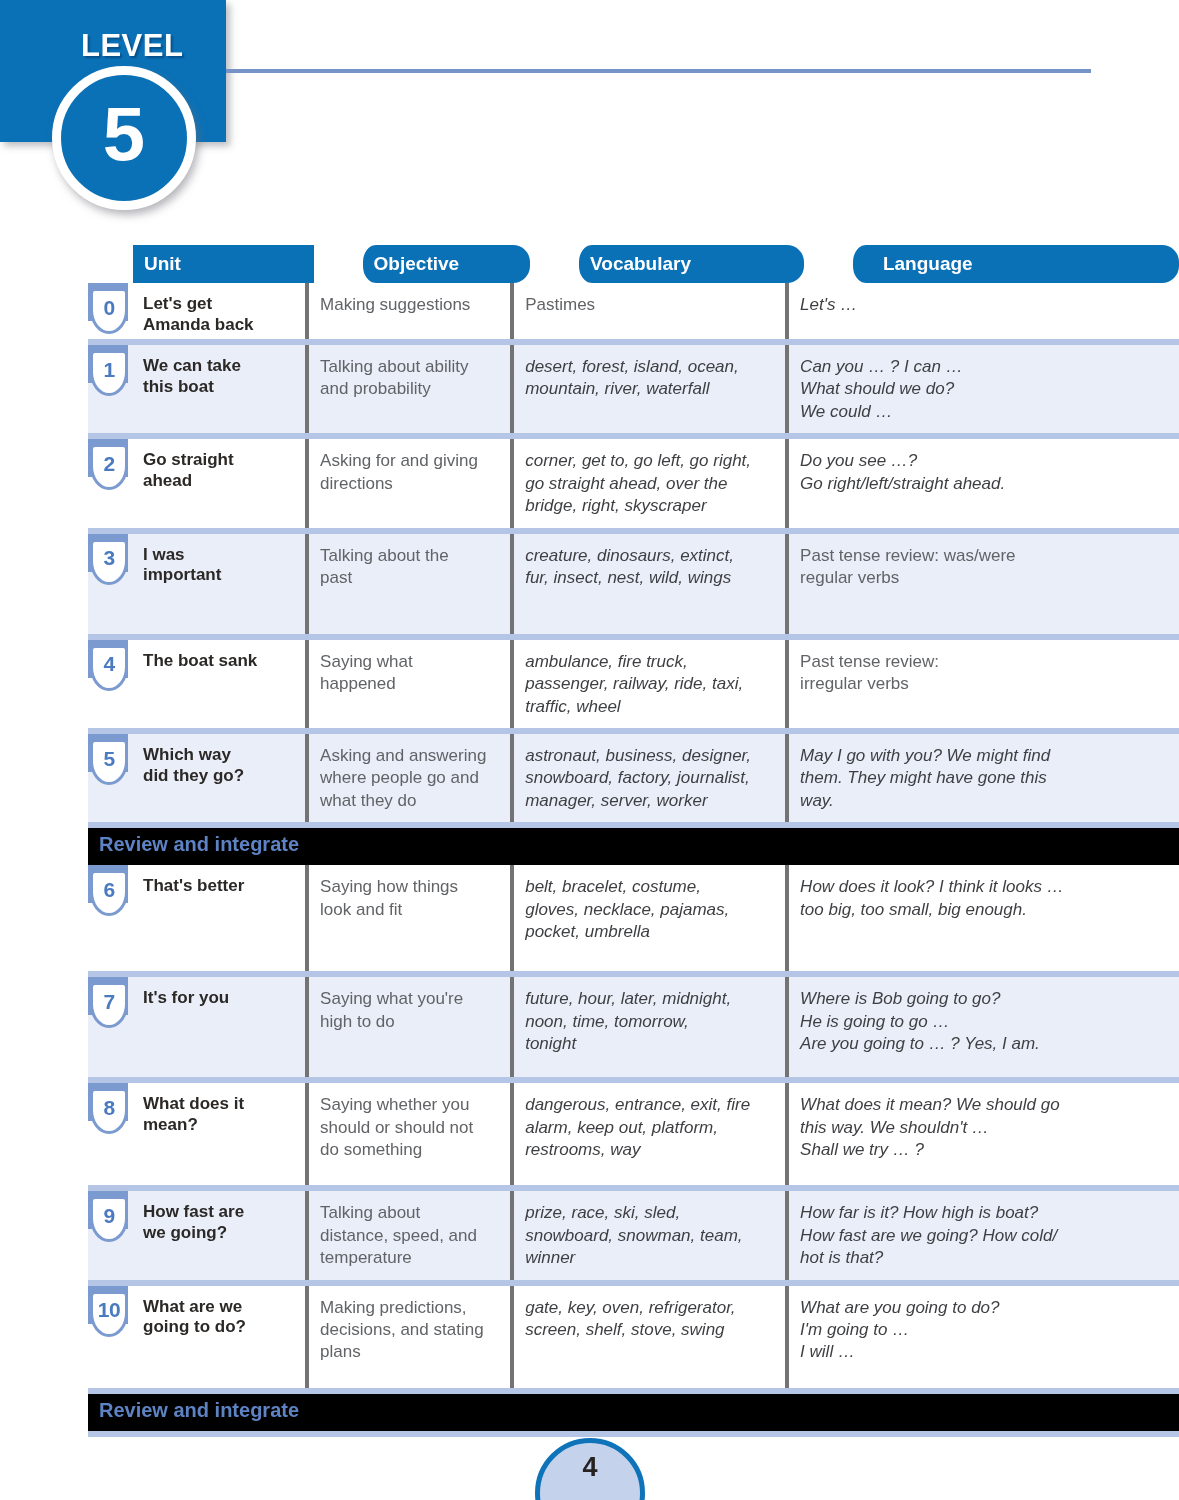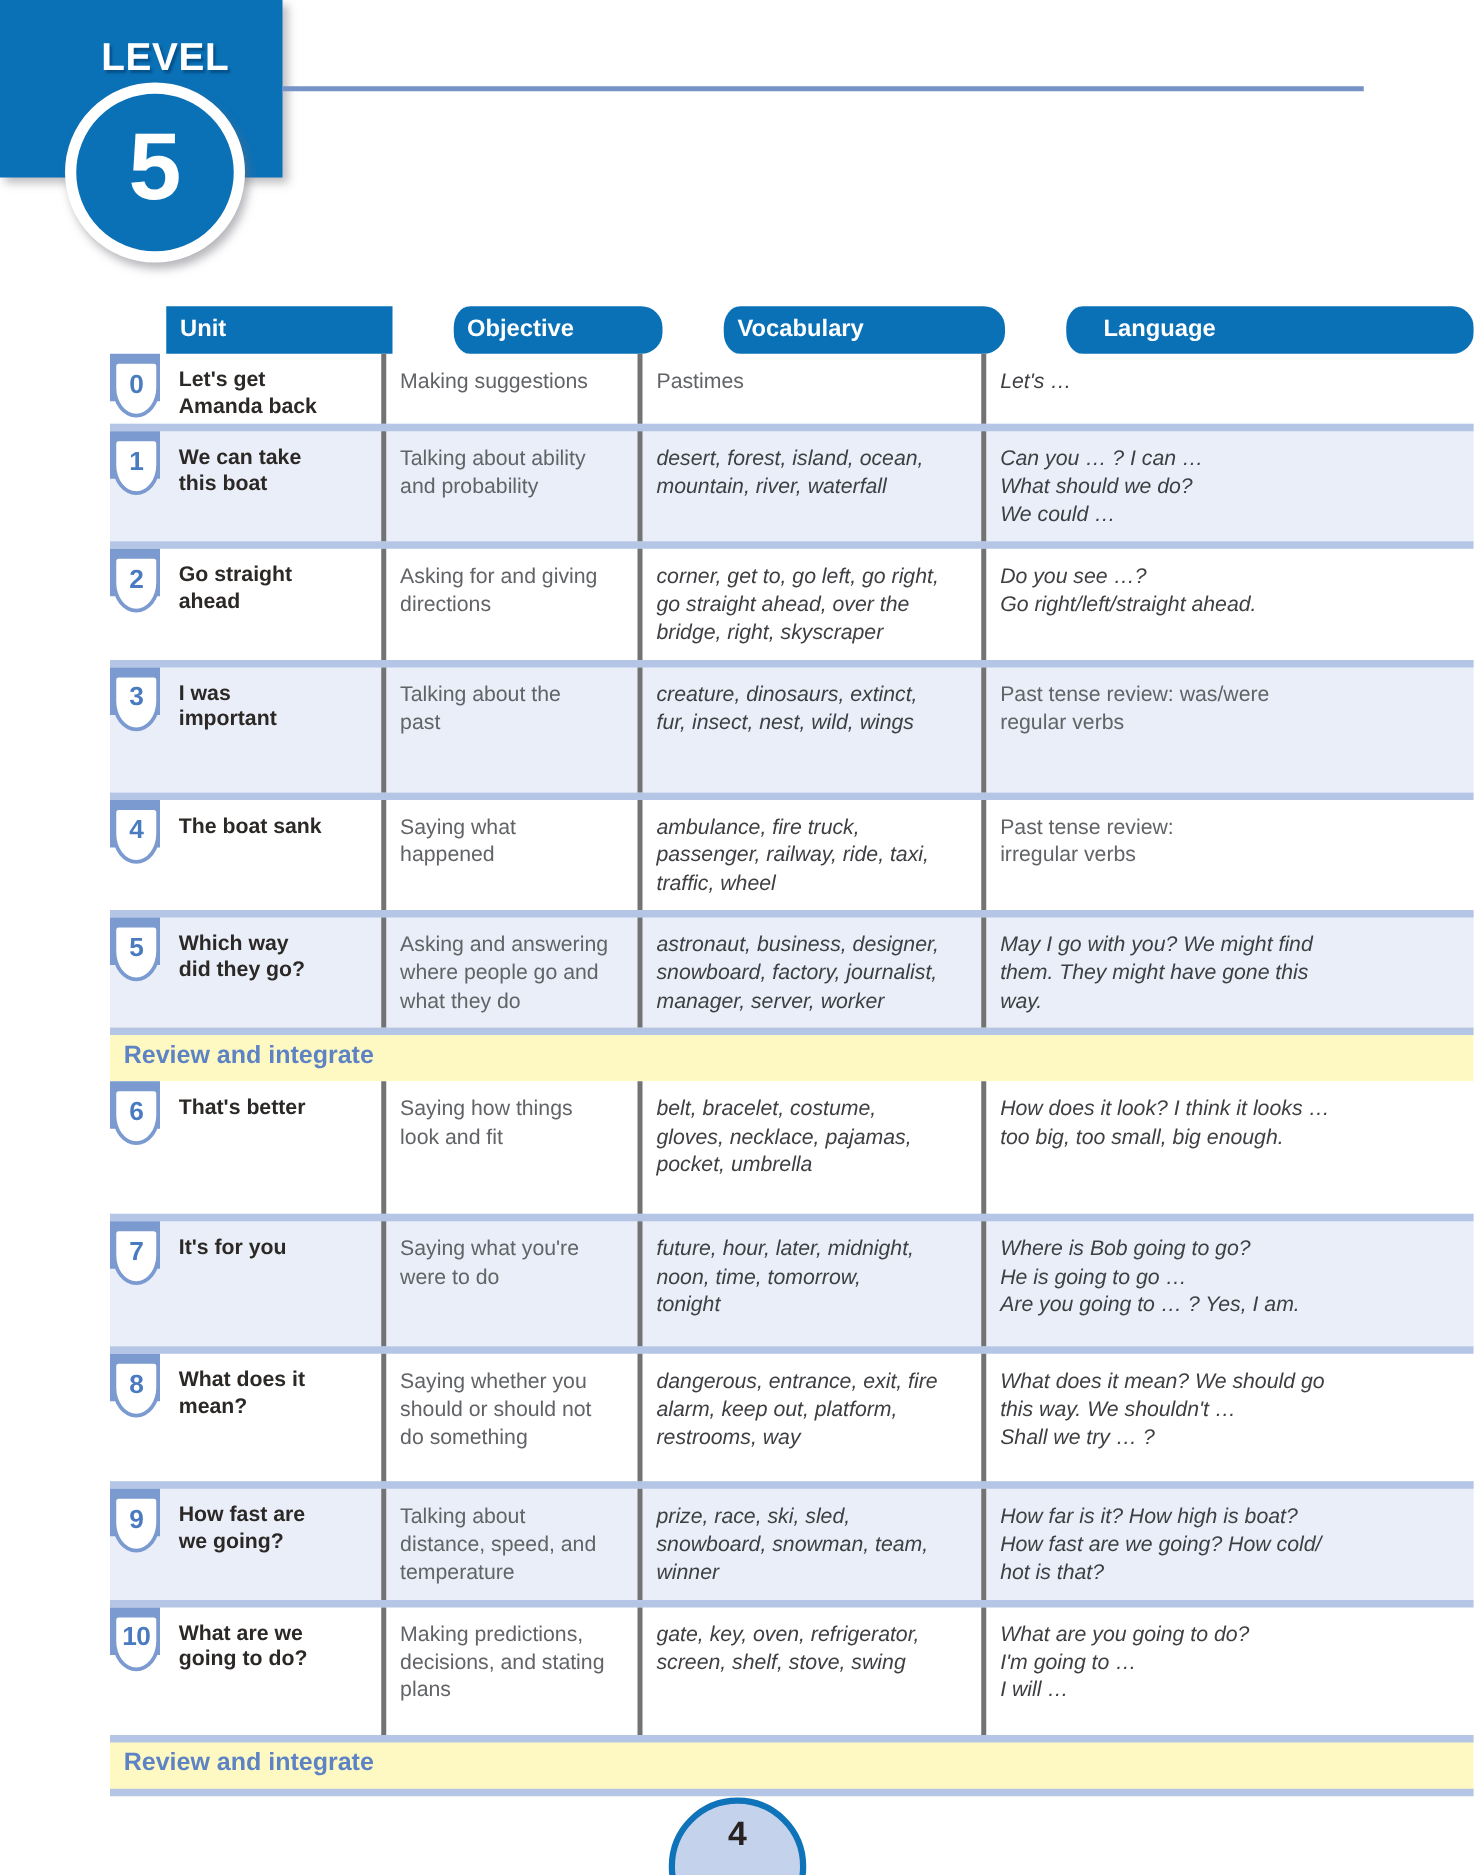--- a/index.html
+++ b/index.html
@@ -76,21 +76,21 @@
     border-radius:5px 5px 19px 19px / 5px 5px 24px 24px;
     display:flex; align-items:center; justify-content:center;
   }
   .badge-num { color:#4a7ac0; font-weight:bold; font-size:21px; padding-bottom:7px; letter-spacing:-0.5px; }
 
   
   .review-row {
     border-top:6px solid #b4c5e6;
     padding:5px 0 9px 11px;
     color:#5d83c4; font-weight:bold; font-size:20px;
-    background:#fef9c3;
+    background:#000000;
   }
   .review-row.bar-bottom { border-bottom:6px solid #b4c5e6; }
 
   
   .page-circle {
     position:absolute; left:535px; top:1438px;
     width:110px; height:110px; border-radius:50%;
     background:#c5d2ec; border:5px solid #0e73b9;
   }
   .page-num { text-align:center; margin-top:9px; font-weight:bold; font-size:27px; color:#26221f; }
@@ -305,21 +305,21 @@
             <div class="badge-shield">
               <div class="badge-num">7</div>
             </div>
           </div>
           <div class="unit-title">
             <div>It's for you</div>
           </div>
         </div>
         <div class="cell obj-cell col-obj">
           <div>Saying what you're</div>
-          <div>were to do</div>
+          <div>high to do</div>
         </div>
         <div class="cell voc-cell col-voc">
           <div>future, hour, later, midnight,</div>
           <div>noon, time, tomorrow,</div>
           <div>tonight</div>
         </div>
         <div class="cell lang-cell col-lang">
           <div>Where is Bob going to go?</div>
           <div>He is going to go …</div>
           <div>Are you going to … ? Yes, I am.</div>

